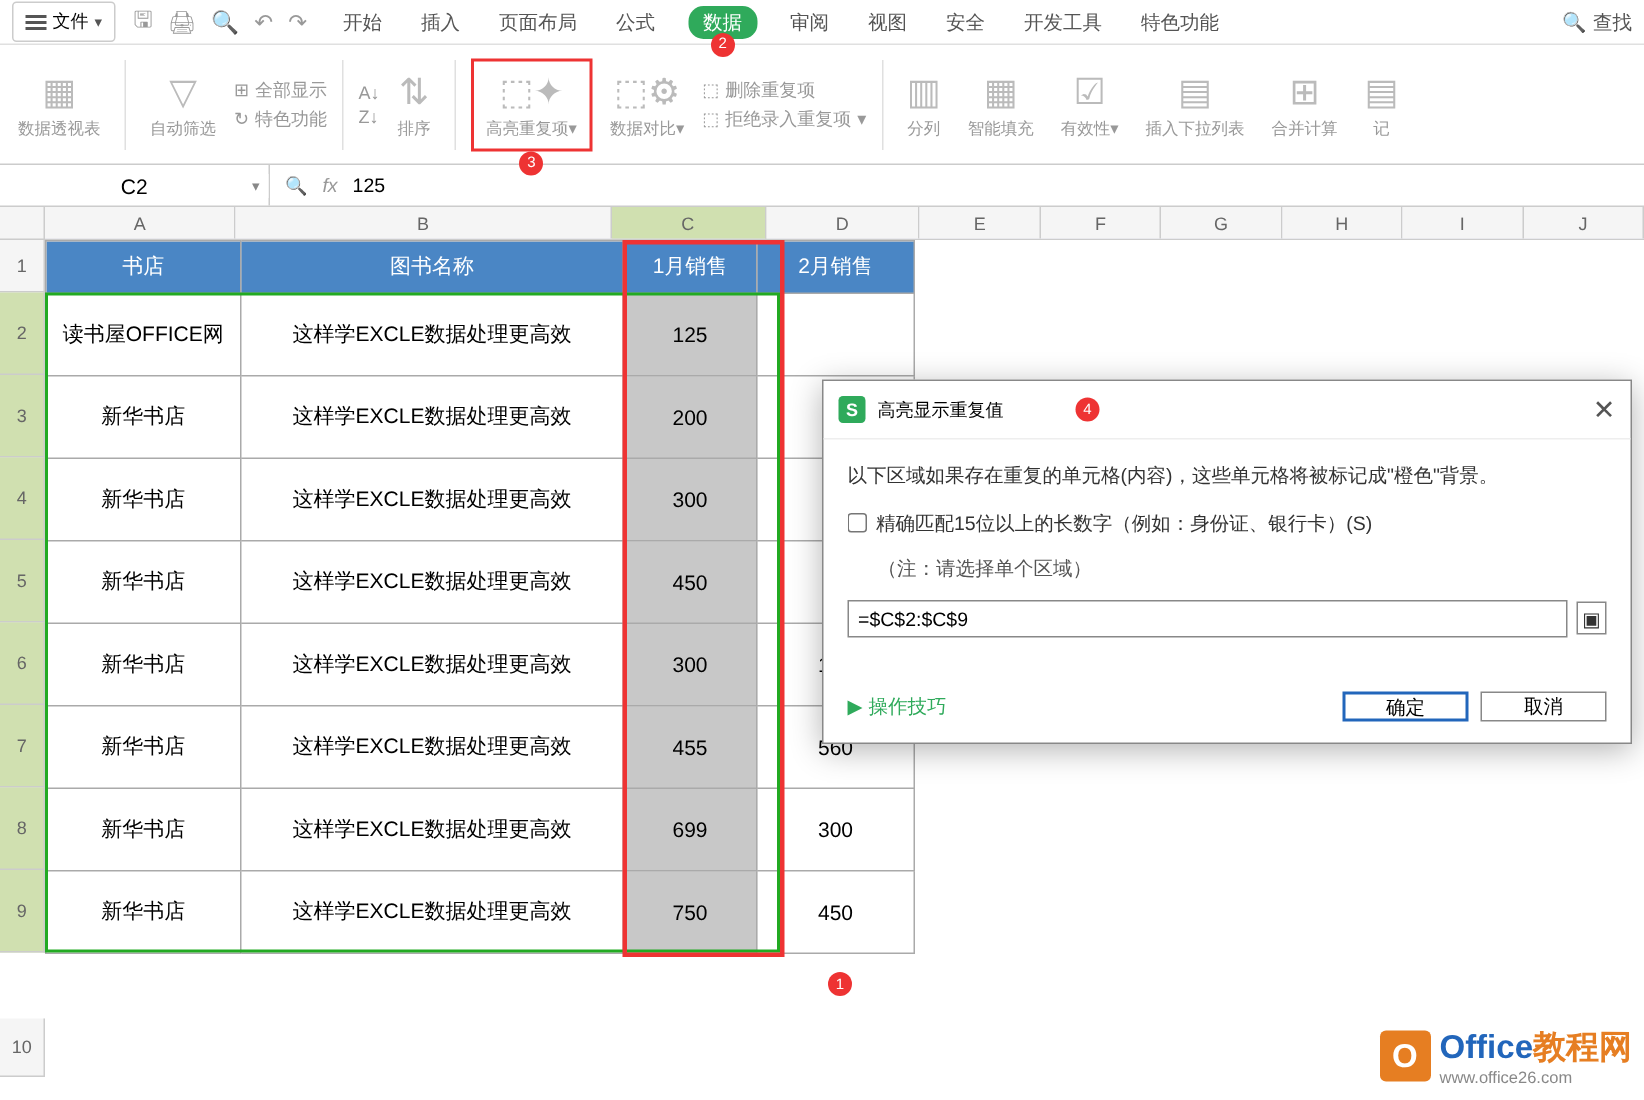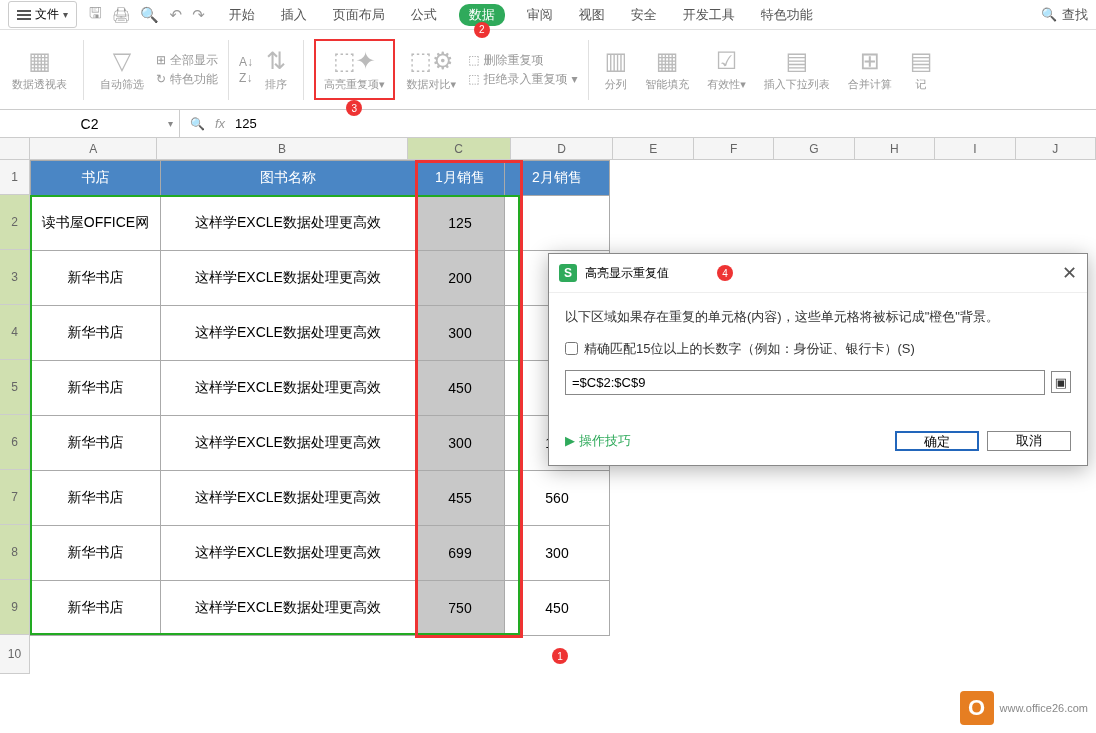--- a/index.html
+++ b/index.html
@@ -38,21 +38,21 @@
     .fx-area input { border: none; flex: 1; font-size: 13px; outline: none; }
 
     
     .grid-wrap { position: relative; }
     .colhdrs { display: flex; height: 22px; background: #eef; border-bottom: 1px solid #ccc; margin-left: 30px; }
     .colhdr { border-right: 1px solid #ccc; text-align: center; line-height: 22px; color: #666; font-size: 12px; background: #f5f5f5; }
     .colhdr.sel { background: #d0e0b0; }
     .rowhdr-col { position: absolute; left: 0; top: 22px; width: 30px; }
     .rowhdr { height: 55px; border-bottom: 1px solid #ccc; border-right: 1px solid #ccc; text-align: center; display: flex; align-items: center; justify-content: center; color: #666; background: #f5f5f5; }
     .rowhdr.hdr1 { height: 35px; }
-    .rowhdr.r10 { height: 39px; }
+    .rowhdr.r10 { height: 39px; margin-top: 44px; }
     .rowhdr.sel { background: #d0e0b0; }
     .corner { position: absolute; left: 0; top: 0; width: 30px; height: 22px; background: #f5f5f5; border-right: 1px solid #ccc; border-bottom: 1px solid #ccc; }
 
     .table-area { margin-left: 30px; position: relative; }
     table.sheet { border-collapse: collapse; }
     .sheet th, .sheet td { border: 1px solid #aaa; text-align: center; font-size: 14px; }
     .sheet th { background: #4a86c5; color: #fff; height: 35px; font-weight: normal; }
     .sheet td { height: 55px; background: #fff; }
     .col-A { width: 130px; }
     .col-B { width: 255px; }
@@ -313,20 +313,21 @@
     <span>高亮显示重复值</span>
     <span class="badge" style="position:static;transform:none;margin-left:40px">4</span>
     <span class="close">✕</span>
   </div>
   <div class="dlg-body">
     <div class="row desc">以下区域如果存在重复的单元格(内容)，这些单元格将被标记成"橙色"背景。</div>
     <div class="row">
       <input type="checkbox" style="">
       <span>精确匹配15位以上的长数字（例如：身份证、银行卡）(S)</span>
     </div>
+    <div class="row" style="padding-left:20px;color:#555">（注：请选择单个区域）</div>
     <div class="row">
       <input type="text" value="=$C$2:$C$9" style="">
       <div class="range-btn">
         <span>▣</span>
       </div>
     </div>
   </div>
   <div class="dlg-foot">
     <div class="tip">
       <span>▶</span>
@@ -335,15 +336,18 @@
     <div class="btns">
       <button class="primary">确定</button>
       <button>取消</button>
     </div>
   </div>
 </div>
 
 <div class="watermark">
   <div class="o-badge">O</div>
   <div class="txt">
+    <div>
+      <span class="t1">Office</span><span class="t2">教程网</span>
+    </div>
     <div class="url">www.office26.com</div>
   </div>
 </div>
 
 </body></html>

